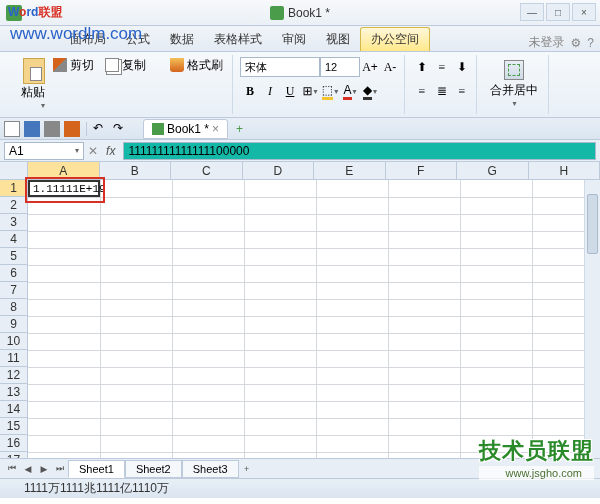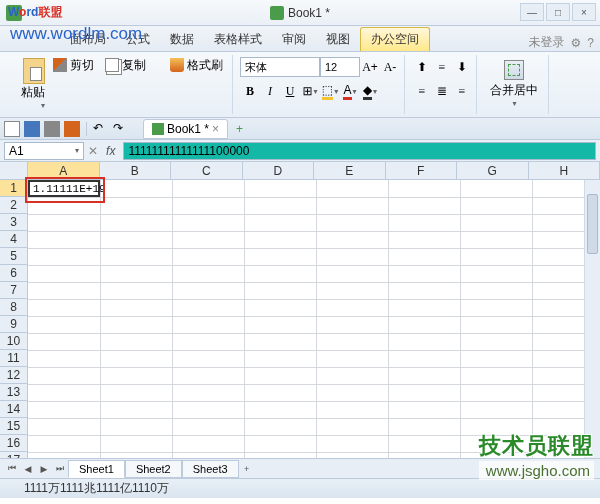--- a/index.html
+++ b/index.html
@@ -64,21 +64,21 @@
 .gl-h{position:absolute;left:0;right:0;height:1px;background:#d4d8dc}
 .sel-cell{position:absolute;left:0;top:0;width:72px;height:17px;border:2px solid #333;background:#fff;text-align:right;padding:0 3px;line-height:15px;font-family:"Courier New",monospace;font-size:11px}
 .red-box{position:absolute;left:25px;top:15px;width:80px;height:26px;border:2px solid #d93025;z-index:3;pointer-events:none}
 .sheet-tabs{height:20px;background:#e8eef5;border-top:1px solid #bccadb;display:flex;align-items:center;padding:0 4px}
 .nav-btn{width:16px;height:16px;display:flex;align-items:center;justify-content:center;font-size:9px;color:#555;cursor:pointer}
 .sheet-tab{padding:2px 10px;border:1px solid #bccadb;background:#f5f8fb;cursor:pointer;font-size:11px}
 .sheet-tab.active{background:#fff;border-bottom:1px solid #fff}
 .statusbar{height:20px;background:linear-gradient(#e8eff6,#dae5f0);border-top:1px solid #bccadb;display:flex;align-items:center;padding:0 24px;color:#333;font-size:11px}
 .bottom-watermark{position:absolute;right:6px;bottom:24px;z-index:10;text-align:right}
 .bw-text{font-size:22px;font-weight:bold;color:#2a8a2a;text-shadow:1px 1px 0 #fff,-1px -1px 0 #fff,1px -1px 0 #fff,-1px 1px 0 #fff;letter-spacing:1px}
-.bw-url{font-size:15px;color:#4a7030;background:rgba(255,255,255,0.7);padding:1px 4px}
+.bw-url{font-size:11px;color:#4a7030;background:rgba(255,255,255,0.7);padding:1px 12px}
 .scrollbar-v{position:absolute;right:0;top:18px;bottom:0;width:16px;background:#e8eef5;border-left:1px solid #cfdae7}
 .sb-thumb-v{position:absolute;top:14px;left:2px;right:2px;height:60px;background:#cfdae7;border:1px solid #aab9cc;border-radius:2px}
 </style>
 </head>
 <body>
 
 <div class="titlebar">
   <div class="app-icon"></div>
   <div class="title-doc">
     <span class="title-doc-icon"></span>

